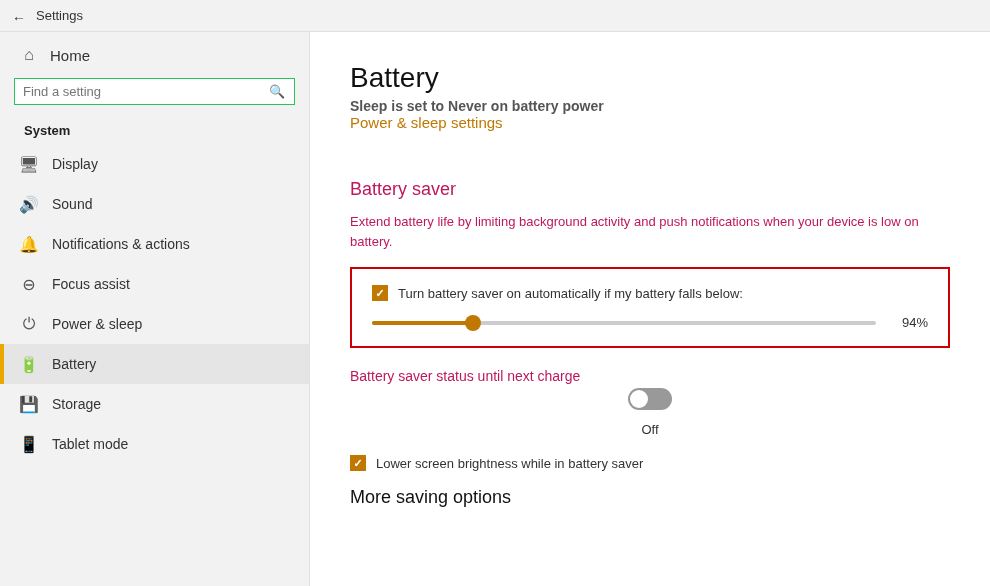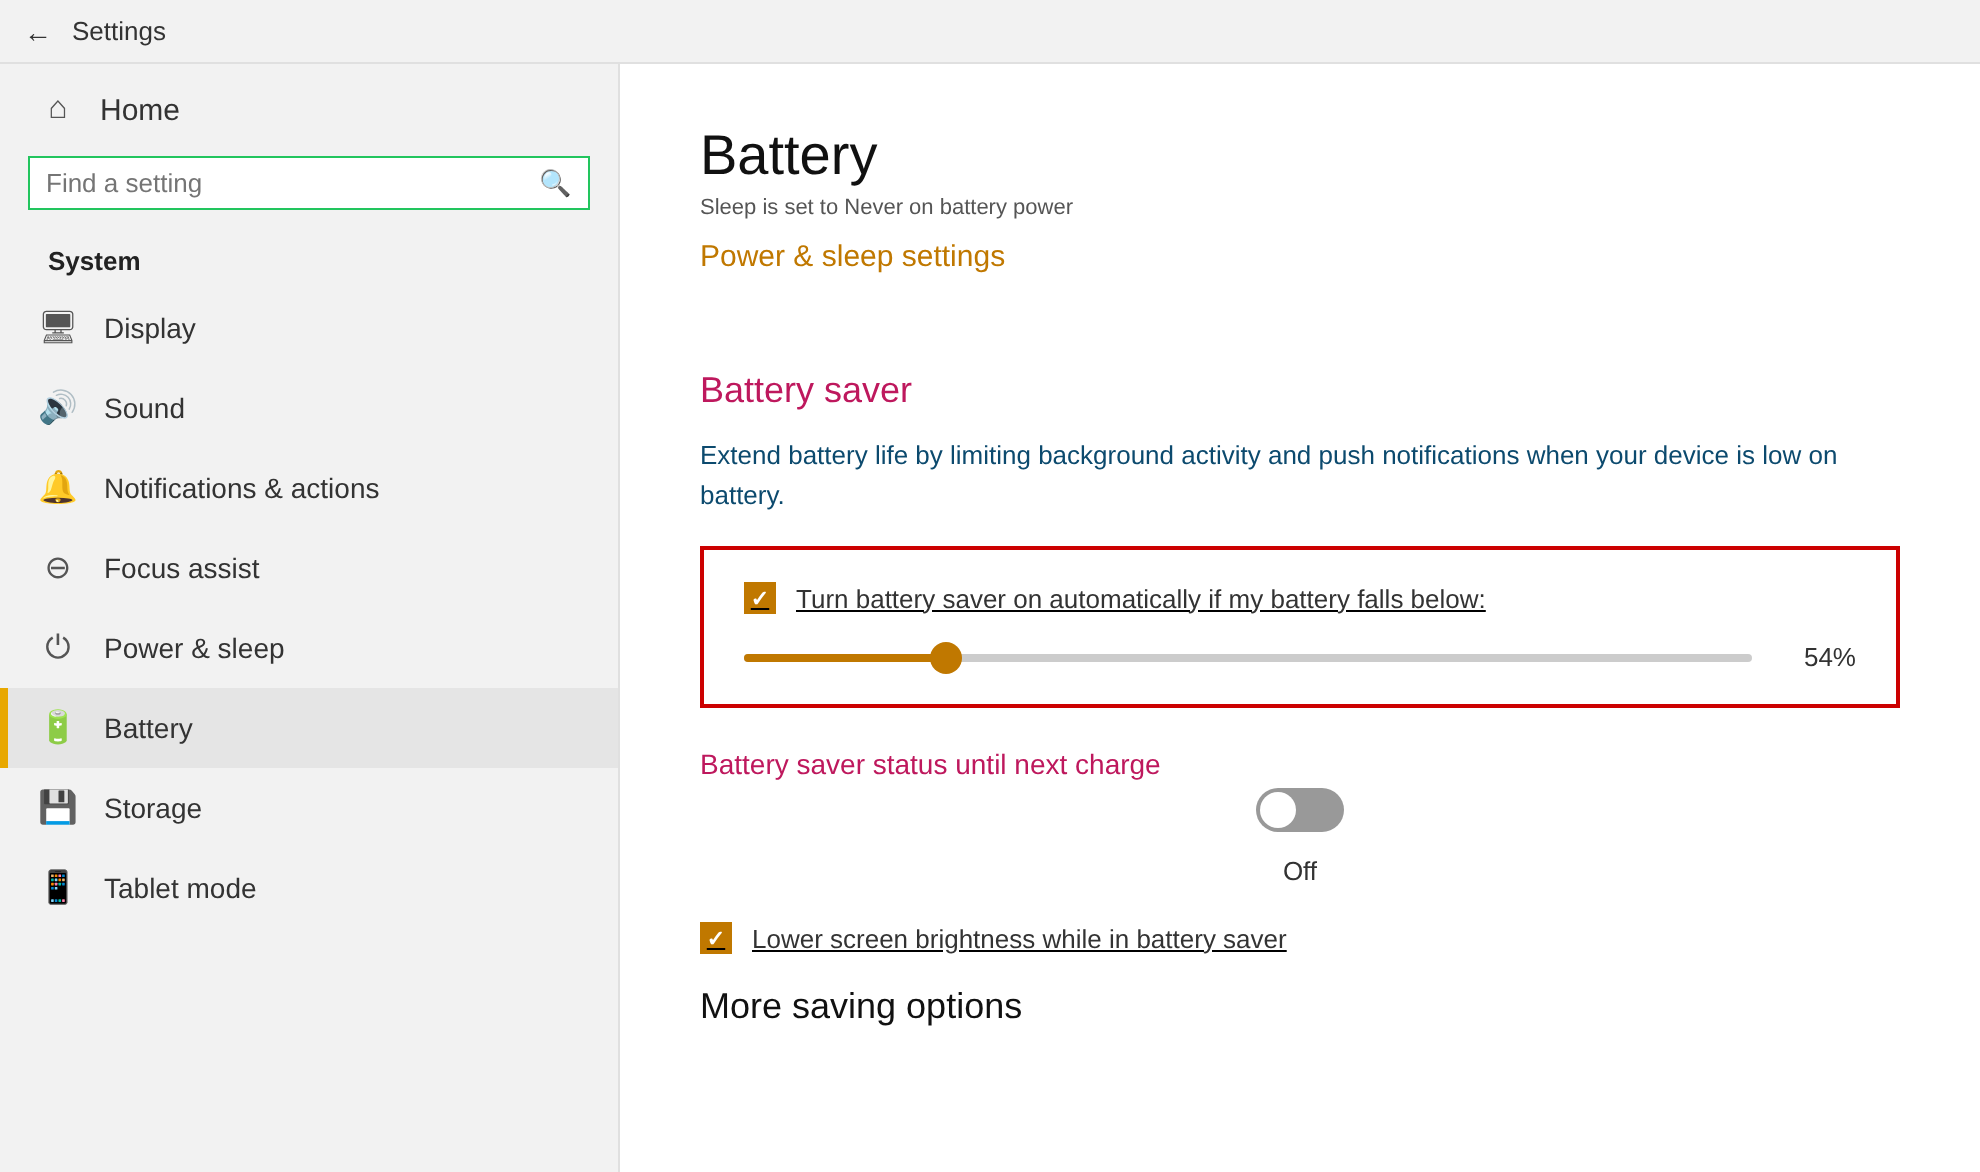--- a/index.html
+++ b/index.html
@@ -122,62 +122,62 @@
     }
 
     .page-title {
       font-size: 28px;
       font-weight: 300;
       color: #111;
       margin-bottom: 4px;
     }
 
     .page-subtitle {
-      font-size: 11px;
+      font-size: 14px;
       color: #555;
-      margin-bottom: 10px;
+      margin-bottom: 0;
+      font-weight: bold;
     }
 
     .page-link {
       font-size: 15px;
       color: #c07800;
       cursor: pointer;
       text-decoration: none;
       margin-bottom: 24px;
       display: inline-block;
     }
 
     .section-title {
       font-size: 18px;
       font-weight: 400;
       color: #be185d;
       margin: 24px 0 12px 0;
     }
 
     .section-description {
       font-size: 13px;
-      color: #0c4a6e;
+      color: #be185d;
       margin-bottom: 16px;
       line-height: 1.5;
     }
 
     
     .highlight-box {
       border: 2px solid #cc0000;
       padding: 16px 20px;
       margin-bottom: 20px;
       background: #fff;
     }
 
     .checkbox-row {
       display: flex;
       align-items: center;
       gap: 10px;
       margin-bottom: 14px;
-      text-decoration: underline;
     }
     .checkbox-label {
       font-size: 13px;
       color: #333;
     }
 
     
     .custom-checkbox {
       width: 16px;
       height: 16px;
@@ -350,21 +350,21 @@
     <div class="highlight-box">
       <div class="checkbox-row">
         <div class="custom-checkbox"></div>
         <span class="checkbox-label">Turn battery saver on automatically if my battery falls below:</span>
       </div>
       <div class="slider-row">
         <div class="slider-track">
           <div class="slider-fill"></div>
           <div class="slider-thumb"></div>
         </div>
-        <span class="slider-value">54%</span>
+        <span class="slider-value">94%</span>
       </div>
     </div>
 
     <div class="section-title" style="font-size:14px; margin:0 0 4px 0;">Battery saver status until next charge</div>
 
     <div class="toggle-row">
       <div class="toggle-switch"></div>
       <span class="toggle-label">Off</span>
     </div>
 

